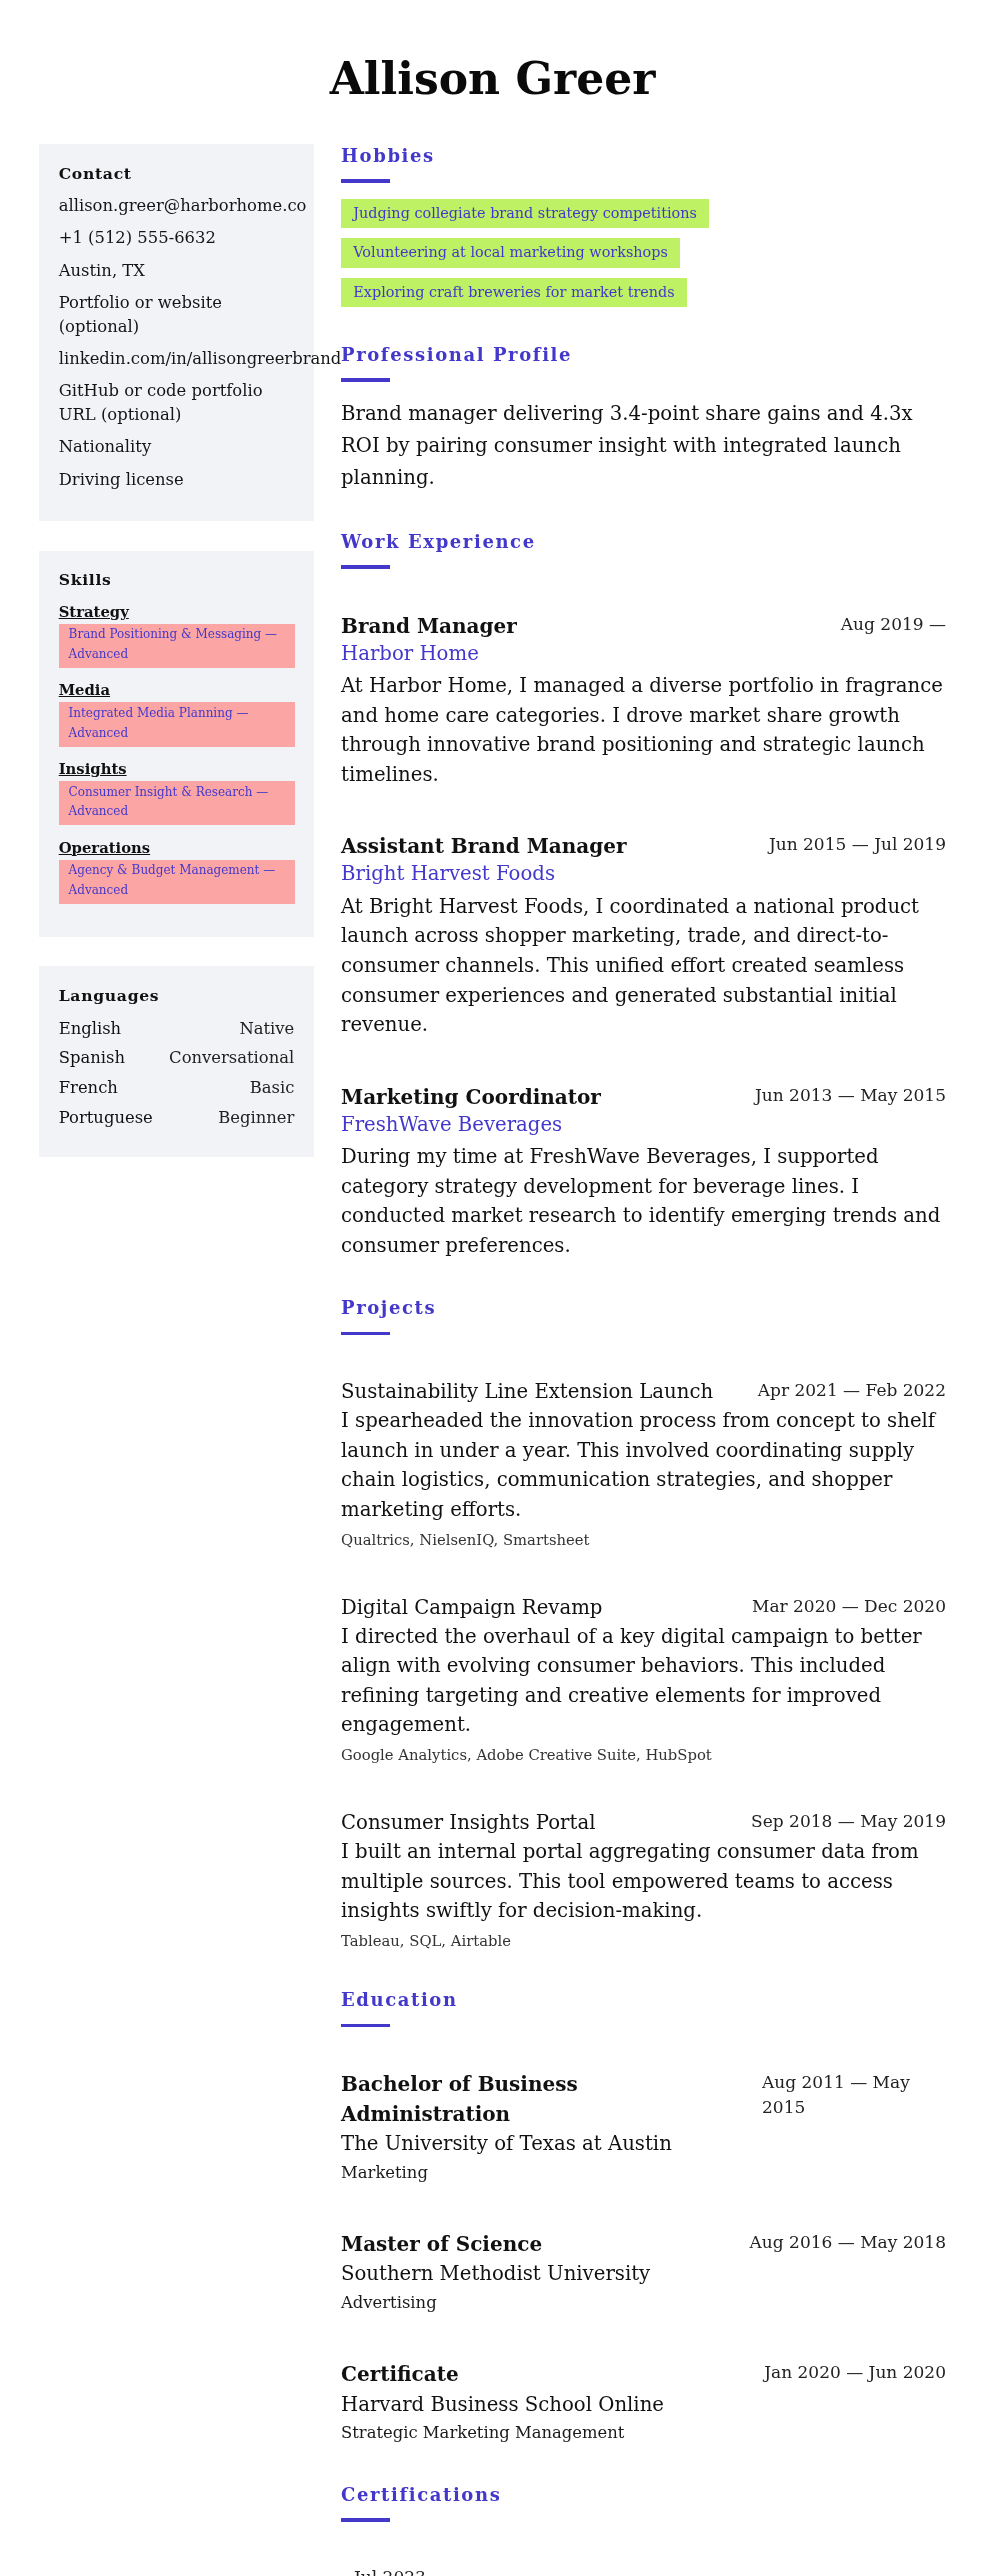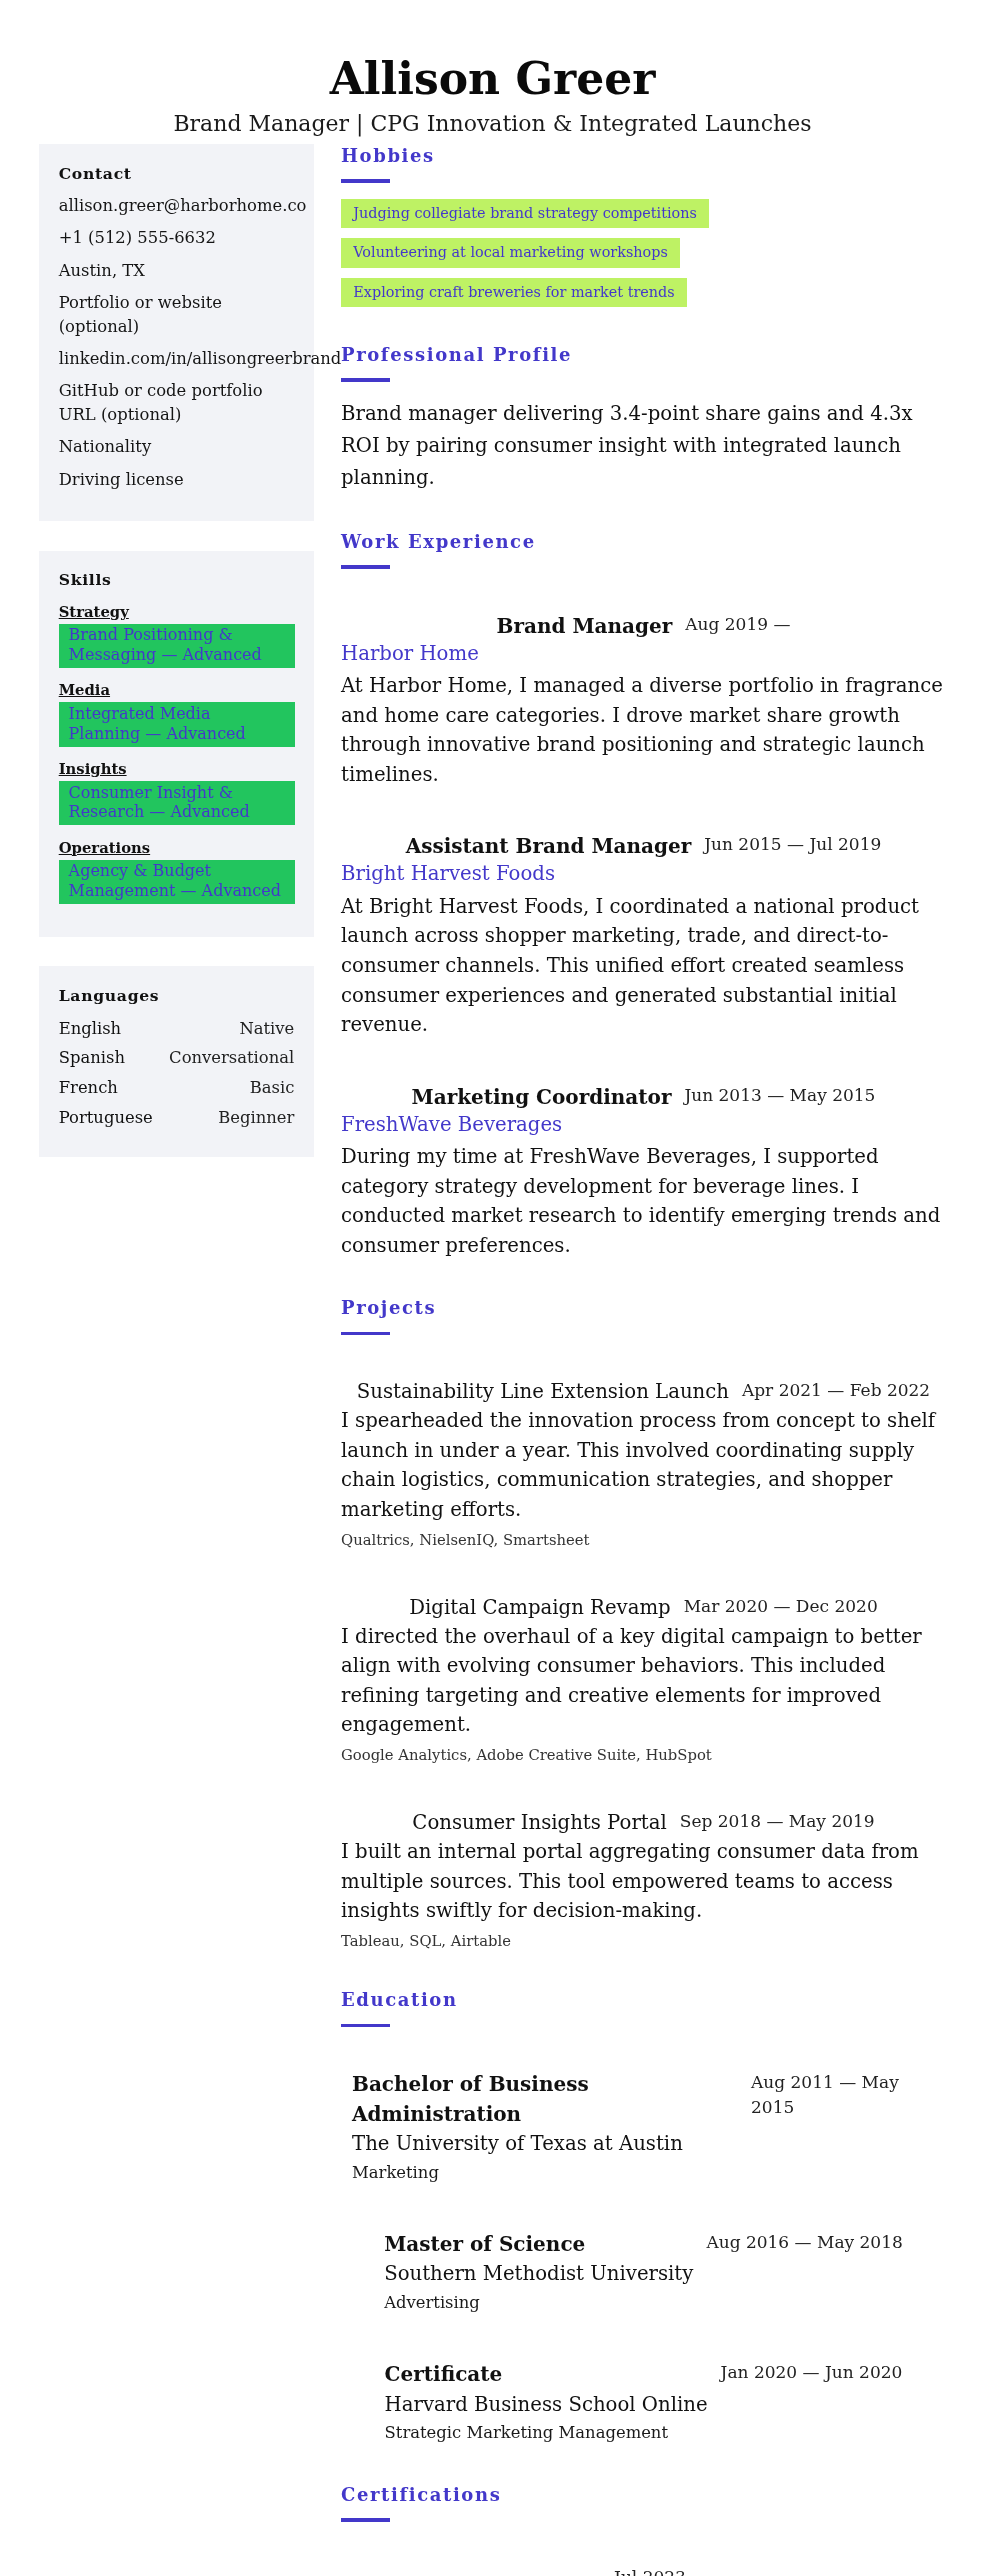--- a/index.html
+++ b/index.html
@@ -19,35 +19,35 @@
   .sidebar { width: 275px; flex: 0 0 275px; }
   .main { flex: 1; width: 591px; }
 
   .card { background: #f2f3f7; padding: 19.7px 19.7px 21.3px 19.7px; margin-bottom: 29.6px; }
   .card-title { font-size: 15.6px; font-weight: bold; letter-spacing: 0.7px; margin-bottom: 11.5px; color: #111; }
   .contact-item { font-size: 16.4px; line-height: 24px; margin-bottom: 8.2px; color: #151515; white-space: normal; overflow: visible; }
   .contact-item.nowrap { white-space: nowrap; }
 
   .skill-group { margin-bottom: 11.5px; }
   .skill-group-title { font-size: 14.8px; font-weight: bold; line-height: 21.3px; margin-bottom: 1.6px; text-decoration: underline; }
-  .skill-chip { display: block; background: #22c55e; color: #4338ca; font-size: 16px; line-height: 19.7px; padding: 1.6px 9.9px 3.3px 9.9px; width: 236px; }
+  .skill-chip { display: block; background: #fca5a5; color: #4338ca; font-size: 12px; line-height: 19.7px; padding: 1.6px 9.9px 3.3px 9.9px; width: 236px; }
 
   .lang-row { display: flex; justify-content: space-between; font-size: 16.4px; line-height: 24px; margin-bottom: 5.7px; }
   .lang-level { color: #222; }
 
   .section { margin-bottom: 36px; }
   .section-title { font-size: 18px; font-weight: bold; color: #4338ca; letter-spacing: 1.6px; line-height: 24.6px; }
   .section-rule { width: 49px; height: 3.3px; background: #4338ca; margin-top: 10.7px; margin-bottom: 16.4px; }
 
   .hobby { display: table; background: #bef264; color: #4338ca; font-size: 14.4px; line-height: 19.7px; padding: 4.9px 12.3px 4.9px 12.3px; margin-bottom: 9.9px; }
 
   .profile-text { font-size: 19.7px; line-height: 32px; color: #111; }
 
   .entry { margin-bottom: 24.6px; }
-  .entry-head { display: flex; justify-content: center; align-items: flex-start; margin-top: 43px; }
+  .entry-head { display: flex; justify-content: space-between; align-items: flex-start; margin-top: 43px; }
   .entry-title { font-size: 20px; font-weight: bold; line-height: 28px; }
   .entry-date { font-size: 17px; line-height: 24.6px; color: #222; white-space: nowrap; padding-left: 13px; }
   .entry-company { font-size: 19.7px; line-height: 28px; color: #4338ca; margin-bottom: 3.3px; }
   .entry-desc { font-size: 19.7px; line-height: 29.6px; color: #111; }
 
   .project { margin-bottom: 18px; }
   .project-title { font-size: 19.7px; line-height: 28px; color: #111; }
   .project-desc { font-size: 19.7px; line-height: 29.6px; }
   .project-tools { font-size: 14.8px; line-height: 23px; color: #333; margin-top: 3.3px; }
 
@@ -60,21 +60,20 @@
 
   .cert { margin-bottom: 9.9px; }
   .cert-title { font-size: 19.7px; line-height: 29.6px; }
   .cert-issuer { font-size: 16.4px; line-height: 24.6px; color: #1a1a1a; }
 </style>
 </head>
 <body>
 
 <header class="header">
   <h1 class="name">Allison Greer</h1>
-  <div class="headline">Brand Manager | CPG Innovation &amp; Integrated Launches</div>
 </header>
 
 <div class="layout">
   <aside class="sidebar">
 
     <section class="card">
       <div class="card-title">Contact</div>
       <div class="contact-item">allison.greer@harborhome.co</div>
       <div class="contact-item">+1 (512) 555-6632</div>
       <div class="contact-item">Austin, TX</div>

